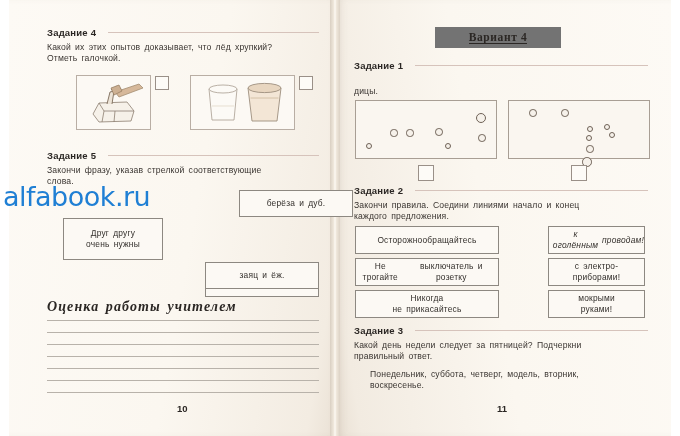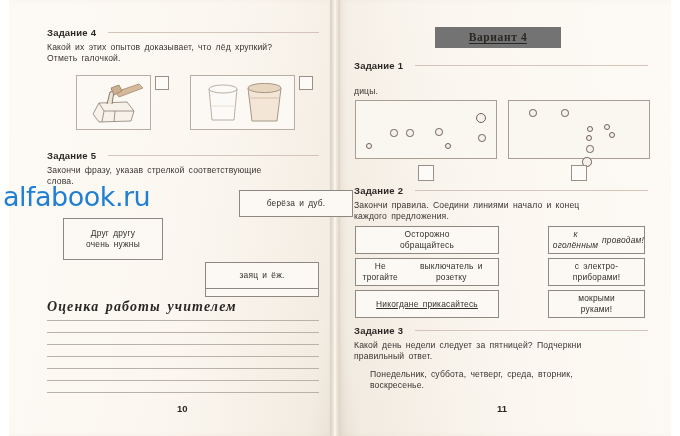--- a/index.html
+++ b/index.html
@@ -206,29 +206,29 @@
       <div class="star big" style="left: 73.2px; top: 56.2px; width: 7.6px; height: 7.6px;"></div>
     </div>
   <div class="cbox" style="left:571px;top:165px;width:14px;height:14px;"></div>
 
   <div class="task-head" style="left:354px;top:185px;">Задание 2</div>
   <div class="task-rule" style="left:415px;top:190px;width:233px;"></div>
 
   <div class="body-txt" style="left:354px;top:200px;width:296px;">Закончи  правила.  Соедини  линиями  начало  и  конец</div>
   <div class="body-txt" style="left:354px;top:211px;width:296px;">каждого  предложения.</div>
 
-  <div class="wbox" style="left:355px;top:226px;width:142px;height:26px;flex-direction:column;">
+  <div class="wbox" style="left:355px;top:226px;width:142px;height:26px;flex-direction:row;">
     <span>Осторожно</span>
     <span>обращайтесь</span>
   </div>
   <div class="wbox" style="left:355px;top:258px;width:142px;height:26px;flex-direction:row;">
     <span>Не  трогайте</span>
     <span>выключатель  и  розетку</span>
   </div>
-  <div class="wbox" style="left:355px;top:290px;width:142px;height:26px;flex-direction:row;text-decoration:underline;">
+  <div class="wbox" style="left:355px;top:290px;width:142px;height:26px;flex-direction:column;">
     <span>Никогда</span>
     <span>не  прикасайтесь</span>
   </div>
 
   <div class="wbox" style="left:548px;top:226px;width:95px;height:26px;flex-direction:row;font-style:italic;">
     <span>к  оголённым</span>
     <span>проводам!</span>
   </div>
   <div class="wbox" style="left:548px;top:258px;width:95px;height:26px;flex-direction:column;">
     <span>с  электро-</span>
@@ -238,18 +238,18 @@
     <span>мокрыми</span>
     <span>руками!</span>
   </div>
 
   <div class="task-head" style="left:354px;top:325px;">Задание 3</div>
   <div class="task-rule" style="left:415px;top:330px;width:233px;"></div>
 
   <div class="body-txt" style="left:354px;top:340px;width:296px;">Какой  день  недели  следует  за  пятницей?  Подчеркни</div>
   <div class="body-txt" style="left:354px;top:351px;width:296px;">правильный  ответ.</div>
 
-  <div class="body-txt" style="left:370px;top:369px;width:285px;">Понедельник,  суббота,  четверг,  среда,  вторник,</div>
+  <div class="body-txt" style="left:370px;top:369px;width:285px;">Понедельник,  суббота,  четверг,  модель,  вторник,</div>
   <div class="body-txt" style="left:370px;top:380px;width:285px;">воскресенье.</div>
 
   <div class="pagenum" style="left:497px;top:403px;">11</div>
 
 </div>
 
 </body></html>

